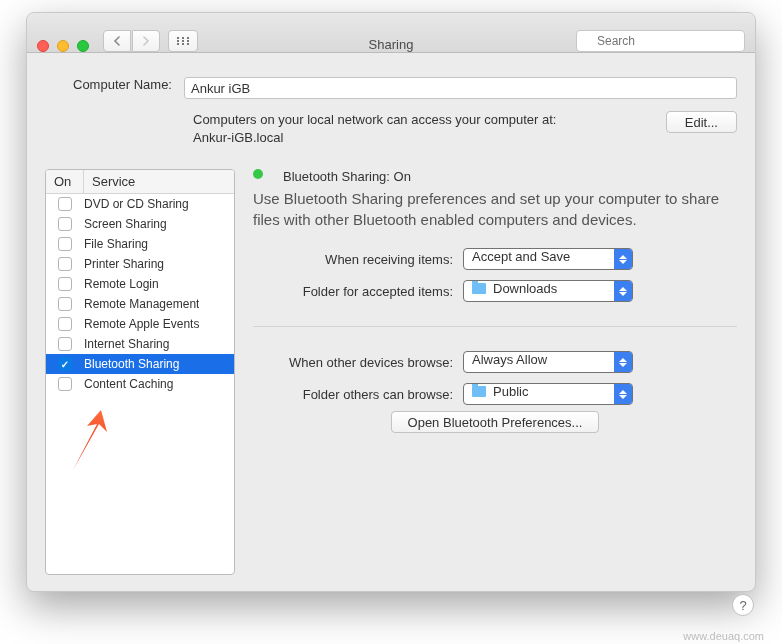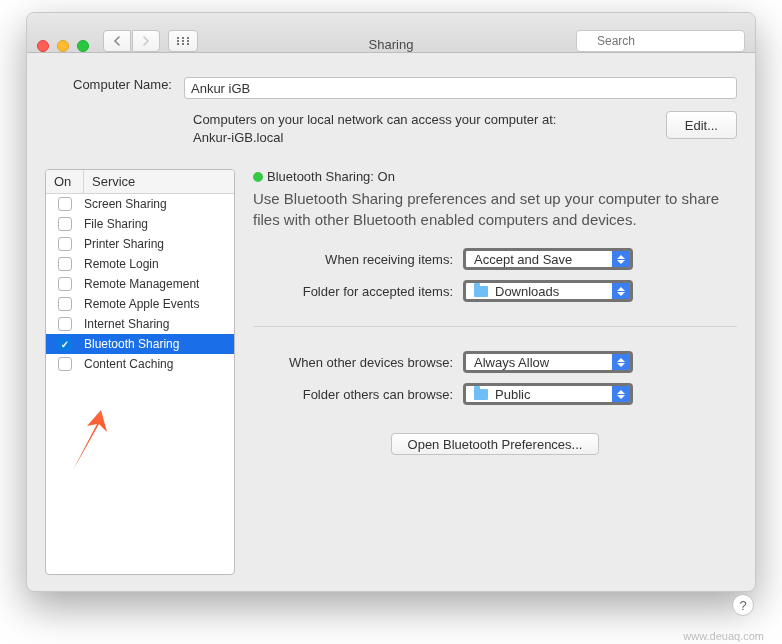--- a/index.html
+++ b/index.html
@@ -18,51 +18,51 @@
 .grid-btn{width:30px;height:22px;margin-left:8px;background:linear-gradient(#fdfdfd,#f2f2f2);border:1px solid #c4c4c4;border-radius:4px;display:flex;align-items:center;justify-content:center}
 .title{position:absolute;left:0;right:0;text-align:center;font-size:13px;color:#4b4b4b;pointer-events:none}
 .search{margin-left:auto;width:169px;height:22px;background:#fff;border:1px solid #c8c8c8;border-radius:4px;display:flex;align-items:center;padding:0 16px;gap:4px}
 .search input{border:none;outline:none;flex:1;font-size:12px;background:transparent}
 .content{flex:1;padding:16px 18px;display:flex;flex-direction:column}
 .toprow{display:flex;align-items:flex-start;gap:12px;margin:8px 0 6px 28px}
 .toprow label{font-size:13px;text-align:right}
 .cn-input{flex:1;height:22px;border:1px solid #c3c3c3;border-radius:3px;padding:0 6px;background:#fff;font-size:13px}
 .subrow{display:flex;margin-left:148px;margin-top:6px;align-items:flex-start;gap:12px}
 .subtext{font-size:11px;color:#767676;line-height:1.4;flex:1}
-.editbtn{height:28px;padding:0 18px;background:linear-gradient(#fff,#f1f1f1);border:1px solid #c3c3c3;border-radius:4px;font-size:13px;cursor:pointer}
+.editbtn{height:22px;padding:0 18px;background:linear-gradient(#fff,#f1f1f1);border:1px solid #c3c3c3;border-radius:4px;font-size:13px;cursor:pointer}
 .lower{display:flex;gap:18px;margin-top:22px;flex:1}
 .sbox{width:190px;border:1px solid #bcbcbc;border-radius:4px;background:#fff;overflow:hidden;display:flex;flex-direction:column}
 .shead{display:flex;background:#f5f5f5;border-bottom:1px solid #d5d5d5;font-size:11px;color:#555}
 .shead div{padding:4px 8px}
 .shead .oncol{width:38px;border-right:1px solid #d5d5d5}
 .slist{flex:1}
 .srow{display:flex;align-items:center;height:20px;padding-right:6px}
 .srow .cbwrap{width:38px;display:flex;justify-content:center}
 .cb{width:14px;height:14px;border:1px solid #b5b5b5;border-radius:3px;background:#fff;display:flex;align-items:center;justify-content:center}
 .cb.checked{background:#0a7be5;border-color:#0a7be5}
 .cb.checked::after{content:"✓";color:#fff;font-size:10px;font-weight:bold}
 .srow.sel{background:#1a6fe8}
 .srow.sel .svc{color:#fff}
 .svc{font-size:12px;white-space:nowrap;overflow:hidden}
 .rpane{flex:1}
-.statline{display:flex;align-items:center;gap:4px;margin-bottom:4px}
+.statline{display:flex;gap:20px;margin-bottom:4px}
 .dot{width:10px;height:10px;border-radius:50%;background:#37c847}
 .desc{font-size:15px;color:#555;line-height:1.4;margin-bottom:18px}
 .form{display:flex;flex-direction:column;gap:10px}
 .frow{display:flex;align-items:center;gap:10px}
 .flabel{width:200px;text-align:right;font-size:13px}
-.popup{flex:1;max-width:170px;height:22px;border:3px solid #737373;border-radius:4px;background:#fff;display:flex;align-items:flex-end;padding:0 0 0 8px;position:relative;overflow:hidden}
+.popup{flex:1;max-width:170px;height:22px;border:1px solid #737373;border-radius:4px;background:#fff;display:flex;align-items:flex-start;padding:0 0 0 8px;position:relative;overflow:hidden}
 .popup .ptxt{flex:1;font-size:13px;display:flex;align-items:center;gap:4px}
 .arrows{width:18px;align-self:stretch;background:#3b7ff0;display:flex;flex-direction:column;align-items:center;justify-content:center;gap:1px}
 .arrows::before{content:"";border-left:4px solid transparent;border-right:4px solid transparent;border-bottom:4px solid #fff}
 .arrows::after{content:"";border-left:4px solid transparent;border-right:4px solid transparent;border-top:4px solid #fff}
 .folder-ico{width:14px;height:11px;background:#6fbef5;border-radius:1px;position:relative;display:inline-block;margin-right:3px}
 .folder-ico::before{content:"";position:absolute;top:-3px;left:0;width:6px;height:3px;background:#6fbef5;border-radius:1px 1px 0 0}
 .hr{border:none;border-top:1px solid #d3d3d3;margin:14px 0}
-.openbtn{display:block;margin:28px auto 0;height:22px;padding:0 16px;background:linear-gradient(#fff,#f1f1f1);border:1px solid #c3c3c3;border-radius:4px;cursor:pointer;font-size:13px}
+.openbtn{display:block;margin:6px auto 0;height:22px;padding:0 16px;background:linear-gradient(#fff,#f1f1f1);border:1px solid #c3c3c3;border-radius:4px;cursor:pointer;font-size:13px}
 .help{position:absolute;right:28px;bottom:28px;width:22px;height:22px;border-radius:50%;background:#fff;border:1px solid #c3c3c3;display:flex;align-items:center;justify-content:center;font-size:13px;color:#666;cursor:pointer}
 .arrow{position:absolute;left:63px;top:410px;pointer-events:none}
 .watermark{position:absolute;right:18px;bottom:2px;font-size:11px;color:#bdbdbd}
 </style>
 </head>
 <body>
 
 <div class="window">
   <div class="titlebar">
     <div class="traffic">
@@ -124,20 +124,26 @@
       <div class="sbox">
         <div class="shead">
           <div class="oncol">On</div>
           <div>Service</div>
         </div>
         <div class="slist" id="slist">
             <div class="srow">
               <div class="cbwrap">
                 <div class="cb"></div>
               </div>
+              <div class="svc">DVD or CD Sharing</div>
+            </div>
+            <div class="srow">
+              <div class="cbwrap">
+                <div class="cb"></div>
+              </div>
               <div class="svc">Screen Sharing</div>
             </div>
             <div class="srow">
               <div class="cbwrap">
                 <div class="cb"></div>
               </div>
               <div class="svc">File Sharing</div>
             </div>
             <div class="srow">
               <div class="cbwrap">

